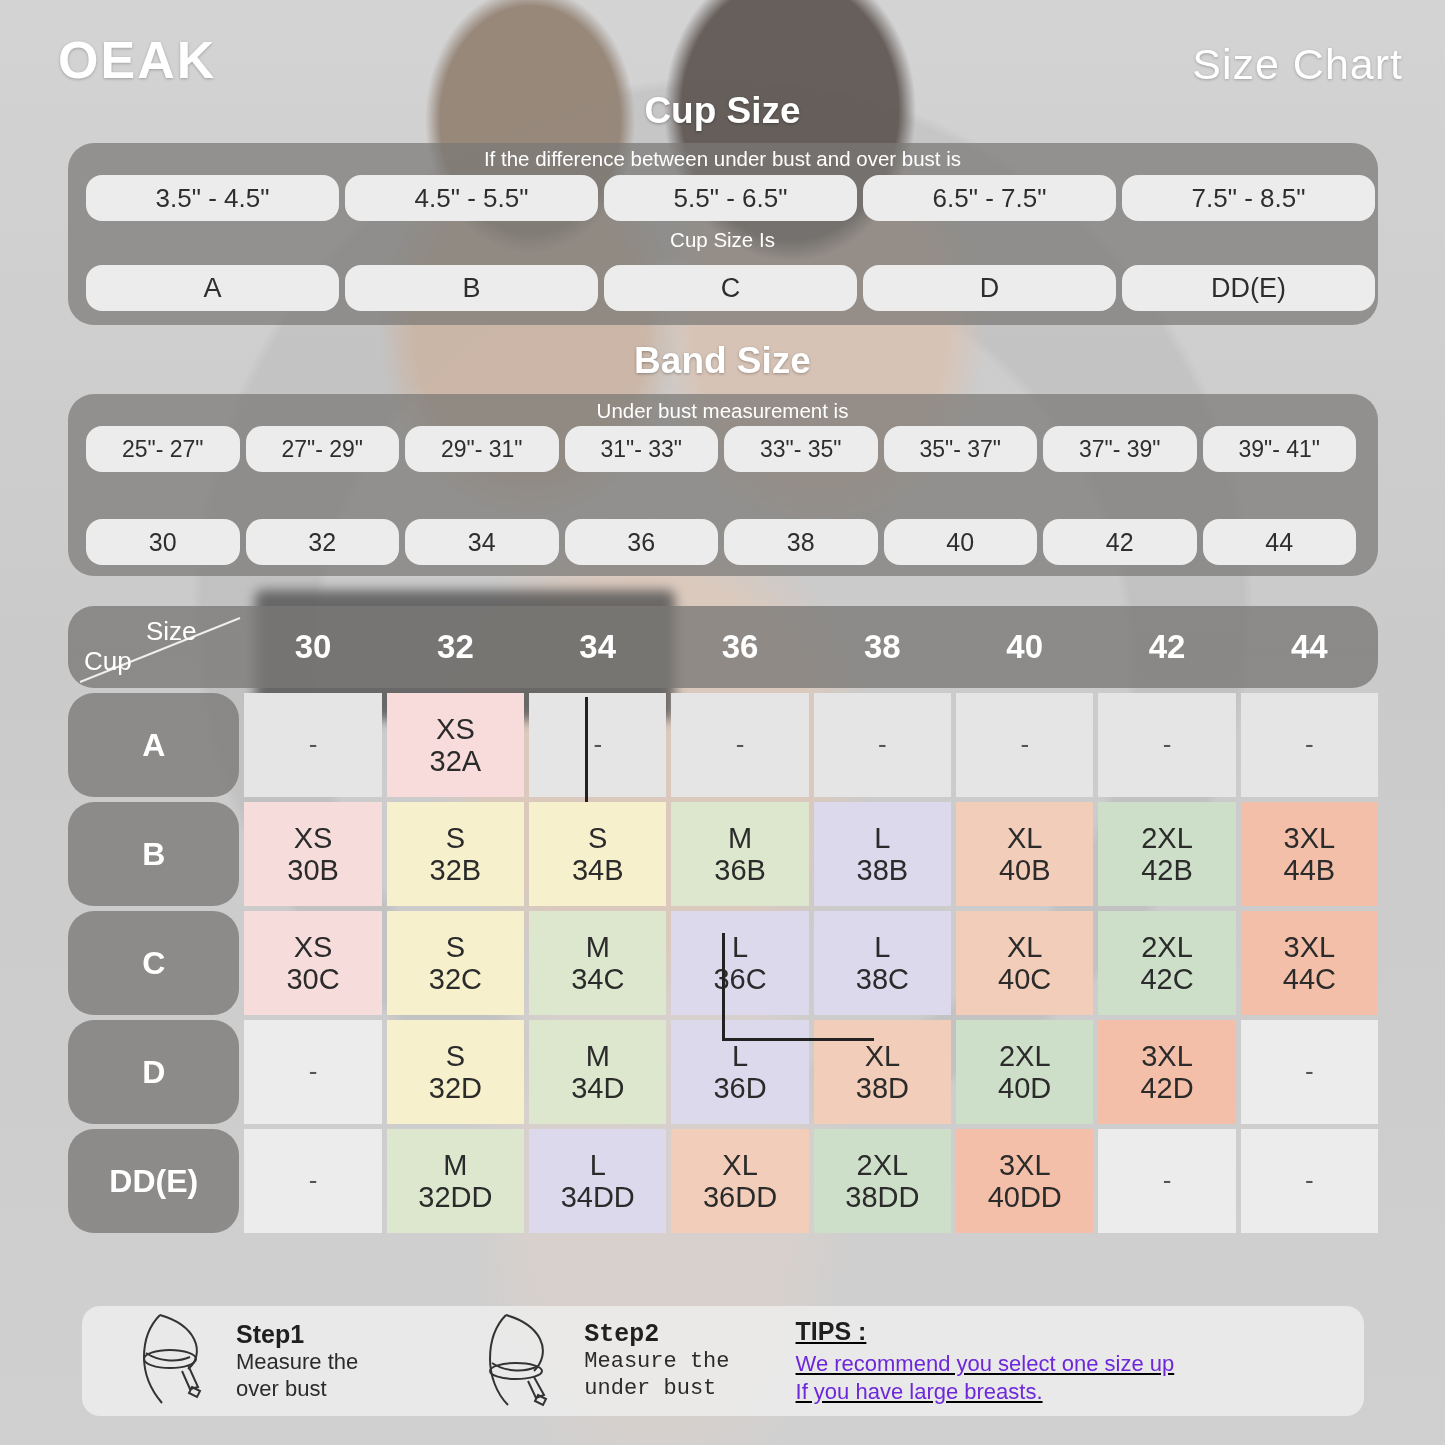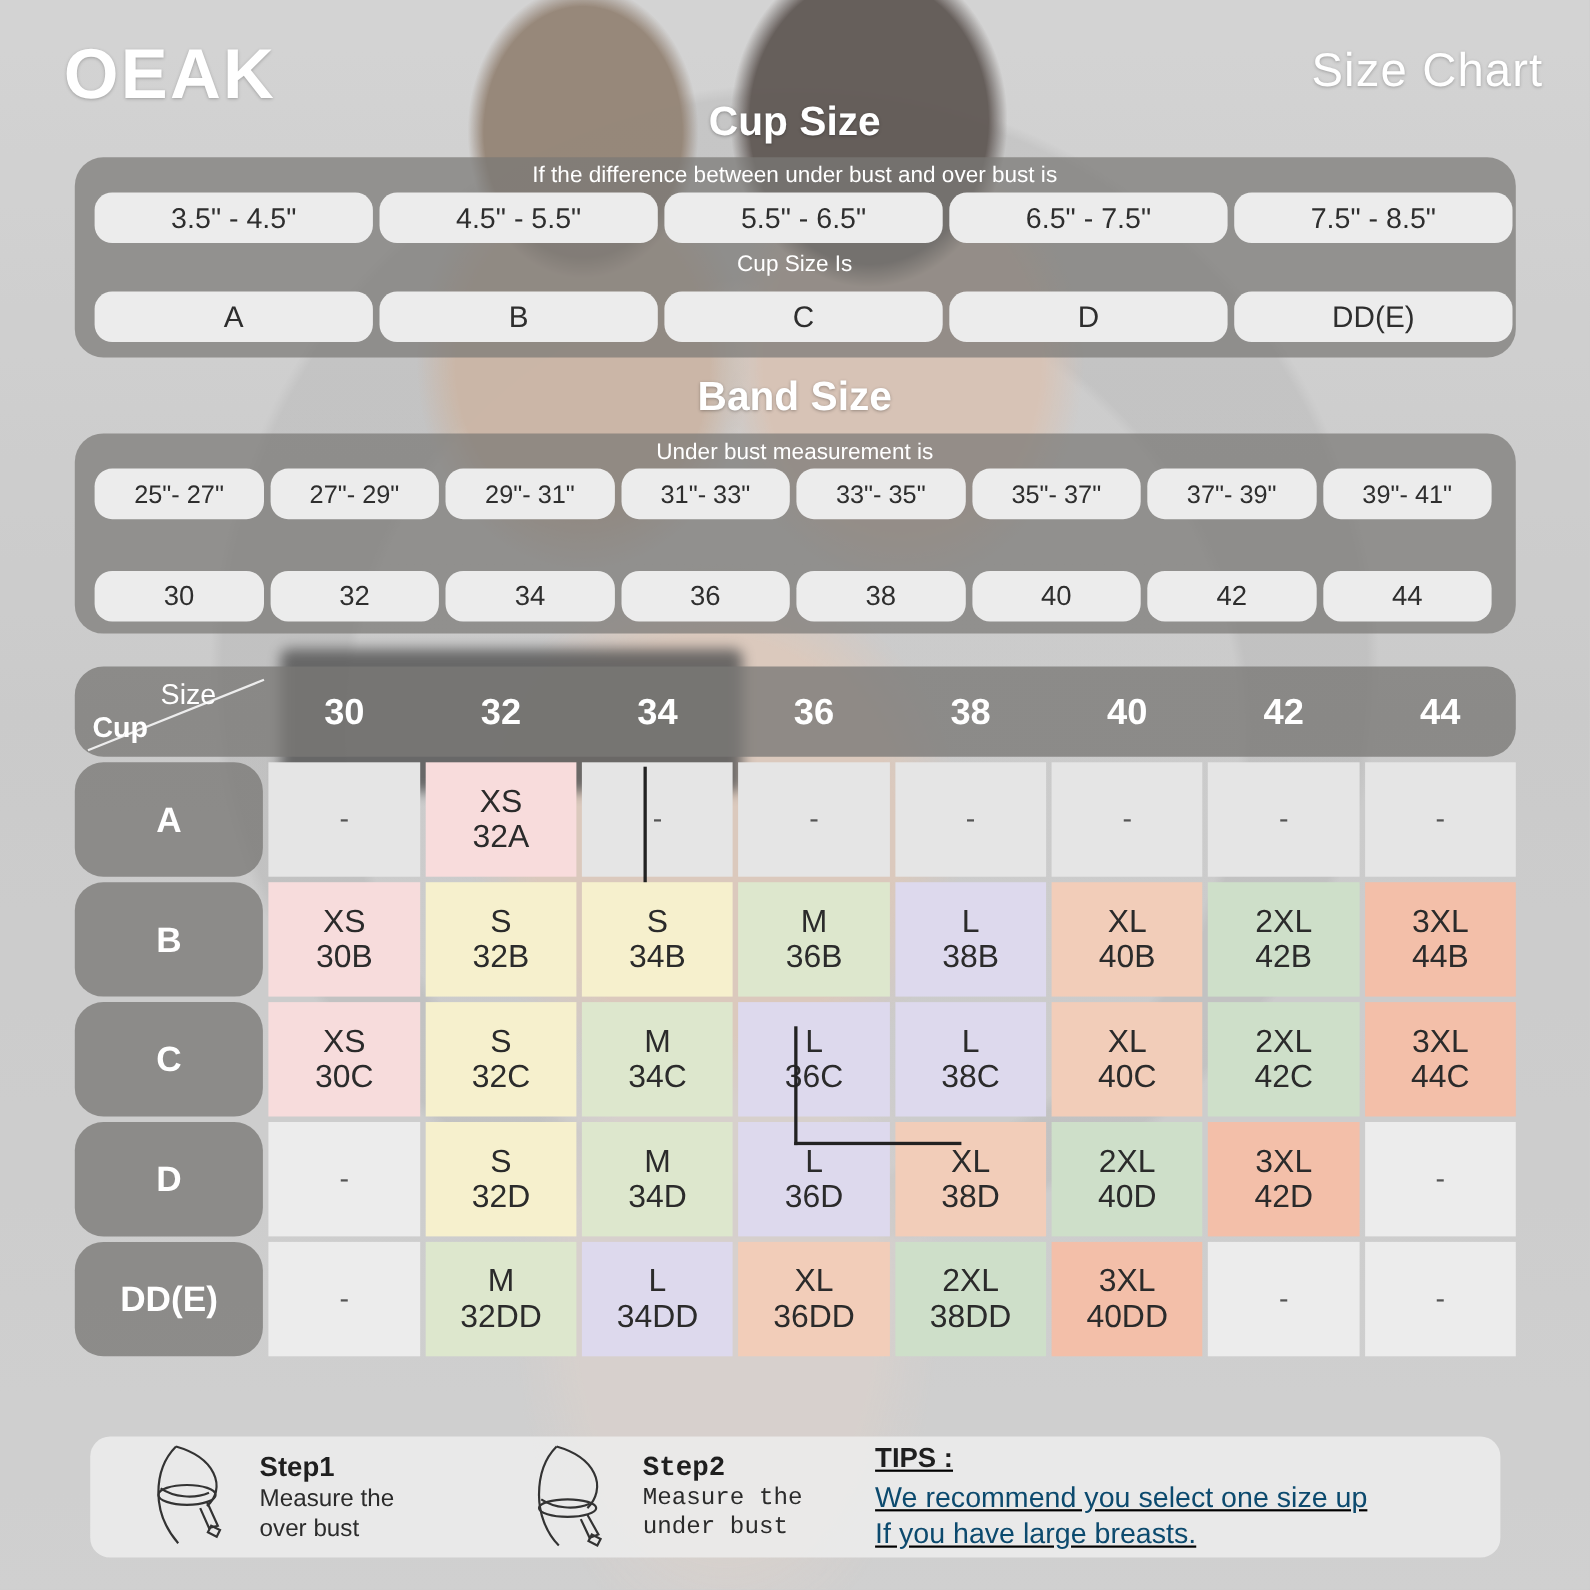--- a/index.html
+++ b/index.html
@@ -37,21 +37,21 @@
     background:#1b1b1b; opacity:.85; border-radius:8px;
     filter: blur(6px);
   }
   .veil { position:absolute; inset:0; background:rgba(205,205,205,0.34); }
 
   
   .page { position:absolute; inset:0; }
 
   .logo {
     position:absolute; left:58px; top:30px;
-    color:#fff; font-size:64px; font-weight:bold; letter-spacing:2px;
+    color:#fff; font-size:52px; font-weight:bold; letter-spacing:2px;
     text-shadow:0 1px 3px rgba(0,0,0,.25);
   }
   .size-chart-title {
     position:absolute; right:42px; top:40px;
     color:#fff; font-size:43px; letter-spacing:1px;
     text-shadow:0 1px 3px rgba(0,0,0,.25);
   }
 
   
   .panel {
@@ -103,21 +103,21 @@
     background:rgba(122,120,118,0.78);
     border-radius:26px;
     height:82px;
     align-items:center;
   }
   .hcorner {
     width:176px; height:78px; position:relative;
     color:#fff;
   }
   .hcorner .lbl-size { position:absolute; left:78px; top:8px; font-size:26px; }
-  .hcorner .lbl-cup  { position:absolute; left:16px; top:38px; font-size:26px;font-weight:bold; }
+  .hcorner .lbl-cup  { position:absolute; left:16px; top:38px; font-size:26px; }
   .hcorner .slash {
     position:absolute; left:8px; top:6px; width:168px; height:72px;
   }
   .hcell {
     width:141px; height:82px; display:flex; align-items:center; justify-content:center;
     color:#fff; font-weight:bold; font-size:33px;
   }
 
   .cuplabel {
     width:176px; height:104px;
@@ -140,21 +140,21 @@
     border-radius:18px;
     display:flex; align-items:center;
   }
   .step { display:flex; align-items:center; }
   .step .icon { width:112px; height:104px; }
   .step .txt { margin-left:6px; }
   .step .title { font-size:25px; font-weight:bold; color:#1f1f1f; margin-bottom:0; }
   .step .desc { font-size:22px; color:#2b2b2b; line-height:1.22; }
   .tips { margin-left:34px;text-decoration:underline; }
   .tips .title { font-size:25px; font-weight:bold; color:#1f1f1f; margin-bottom:4px; }
-  .tips .desc { font-size:26px; color:#0c4a6e; line-height:1.26; }
+  .tips .desc { font-size:22px; color:#6d28d9; line-height:1.26; }
 
   
   .outline-a { position:absolute; left:441px; top:697px; width:147px; height:105px; border-right:3px solid #222; }
   .outline-c1 { position:absolute; left:722px; top:933px; width:152px; height:108px; border-left:3px solid #222; border-bottom:3px solid #222; }
 </style>
 </head>
 <body>
 
 <div class="bg"></div>
 <div class="photo"></div>

